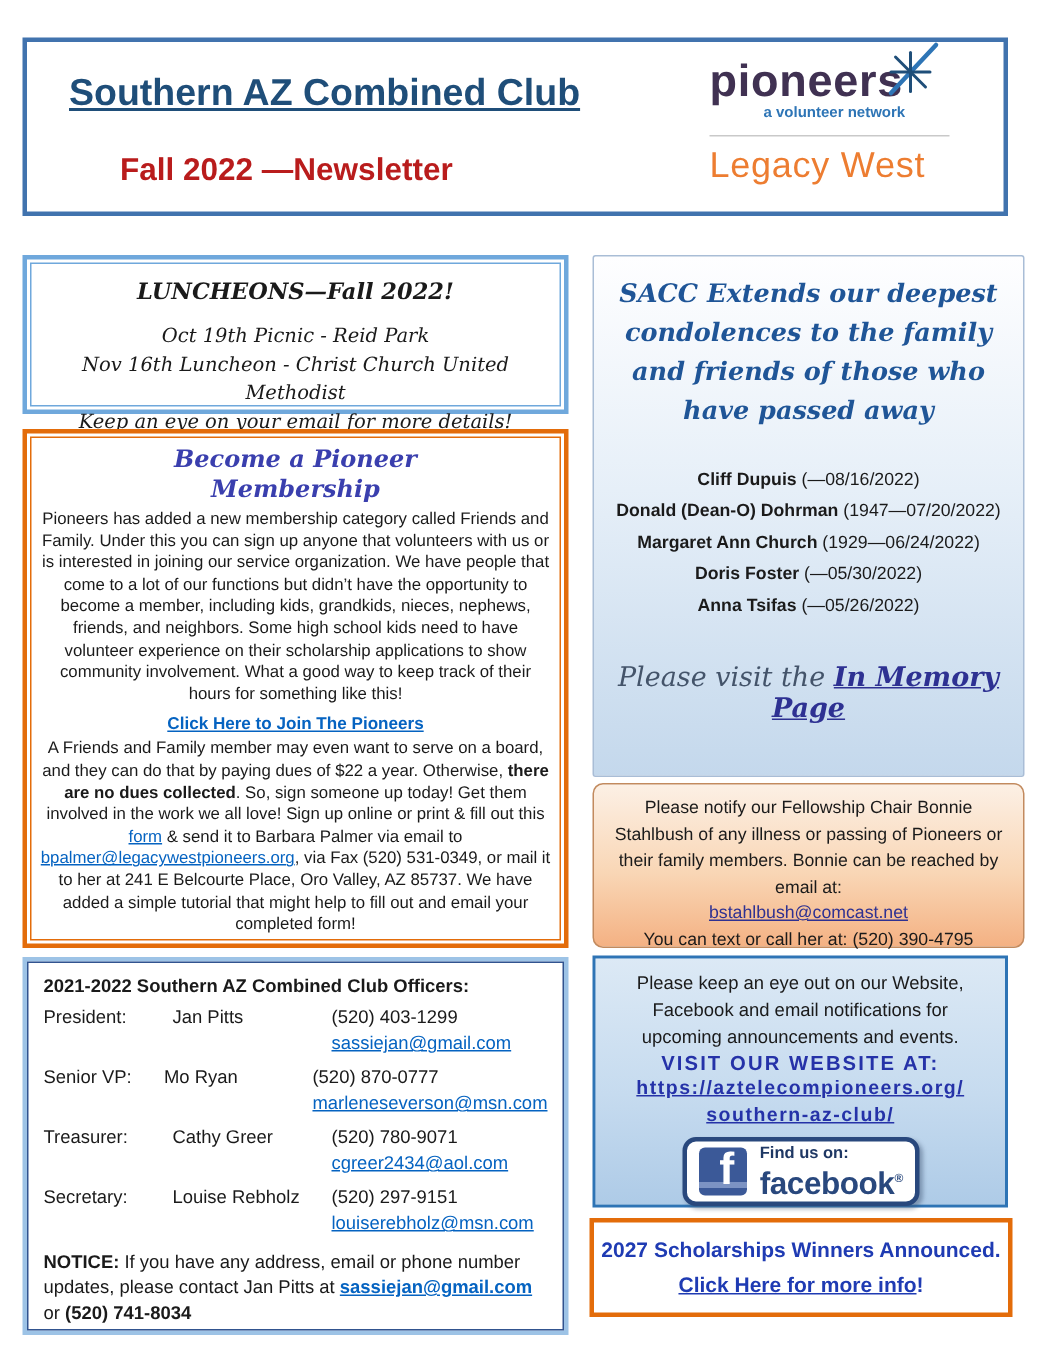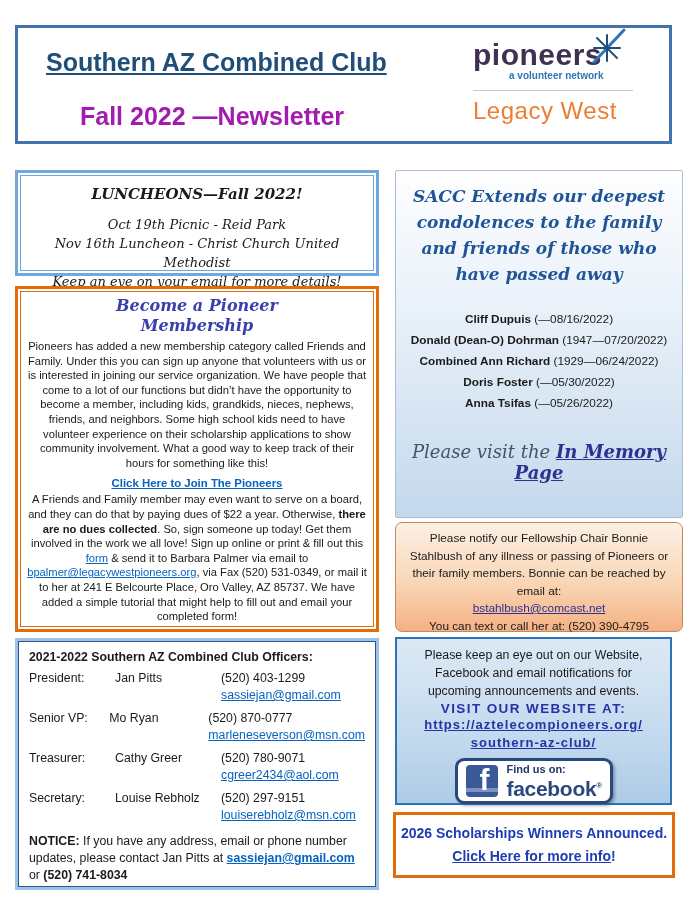--- a/index.html
+++ b/index.html
@@ -5,21 +5,21 @@
   html,body{margin:0;padding:0;background:#fff;}
   .page{position:relative;width:695px;height:899px;background:#fff;overflow:hidden;
         font-family:"Liberation Sans",sans-serif;color:#1a1a1a;}
   a{cursor:pointer;}
 
   
   .hdr{position:absolute;left:15px;top:25px;width:657px;height:119px;
        border:3px solid #4173AE;box-sizing:border-box;background:#fff;}
   .hdr-title{position:absolute;left:28px;top:20px;font-size:25px;font-weight:bold;
        color:#1F4E79;text-decoration:underline;}
-  .hdr-sub{position:absolute;left:62px;top:74px;font-size:25px;font-weight:bold;color:#a21caf;}
+  .hdr-sub{position:absolute;left:62px;top:74px;font-size:21px;font-weight:bold;color:#b91c1c;}
   .logo{position:absolute;right:26px;top:12px;width:170px;}
   .logo-word{position:relative;display:inline-block;font-size:30px;font-weight:bold;
        color:#403152;line-height:30px;letter-spacing:.5px;}
   .logo-star{position:absolute;right:-26px;top:-13px;}
   .logo-tag{font-size:10px;font-weight:bold;color:#2E75B6;margin:0 0 0 36px;}
   .logo-div{border-top:1px solid #C9C9C9;margin:9px 0 6px;width:160px;}
   .logo-brand{font-size:24px;color:#ED7D31;letter-spacing:.5px;}
 
   
   .box2{position:absolute;left:15px;box-sizing:border-box;padding:2px;background:#fff;}
@@ -195,21 +195,21 @@
         <span class="b">NOTICE:</span><span>  If you have any address, email or phone number updates, please contact Jan Pitts at </span><a class="blue b">sassiejan@gmail.com</a><span> or </span><span class="b">(520) 741-8034</span>
       </div>
     </div>
   </div>
 
   <div class="cond">
     <div class="cond-h">SACC Extends our deepest condolences to the family and friends of those who have passed away</div>
     <div class="cond-list">
       <div class="cond-row"><span class="b">Cliff Dupuis</span><span> (—08/16/2022)</span></div>
       <div class="cond-row"><span class="b">Donald (Dean-O) Dohrman</span><span> (1947—07/20/2022)</span></div>
-      <div class="cond-row"><span class="b">Combined Ann Richard</span><span> (1929—06/24/2022)</span></div>
+      <div class="cond-row"><span class="b">Margaret Ann Church</span><span> (1929—06/24/2022)</span></div>
       <div class="cond-row"><span class="b">Doris Foster</span><span> (—05/30/2022)</span></div>
       <div class="cond-row"><span class="b">Anna Tsifas</span><span> (—05/26/2022)</span></div>
     </div>
     <div class="cond-visit">
       <span>Please  visit the </span><a>In Memory Page</a>
     </div>
   </div>
 
   <div class="fel">
     <div>Please notify our Fellowship Chair Bonnie Stahlbush of any illness or passing of Pioneers or their family members. Bonnie can be reached by email at:</div>
@@ -229,19 +229,19 @@
         <span class="fb-f">f</span>
       </span>
       <span class="fb-txt">
         <div class="fb-find">Find us on:</div>
         <div class="fb-name"><span>facebook</span><sup class="fb-reg">®</sup></div>
       </span>
     </a>
   </div>
 
   <div class="sch">
-    <div>2026 Scholarships Winners Announced.</div>
+    <div>2027 Scholarships Winners Announced.</div>
     <div>
       <a>Click Here for more info</a><span class="x">!</span>
     </div>
   </div>
 
 </div>
 
 </body></html>

